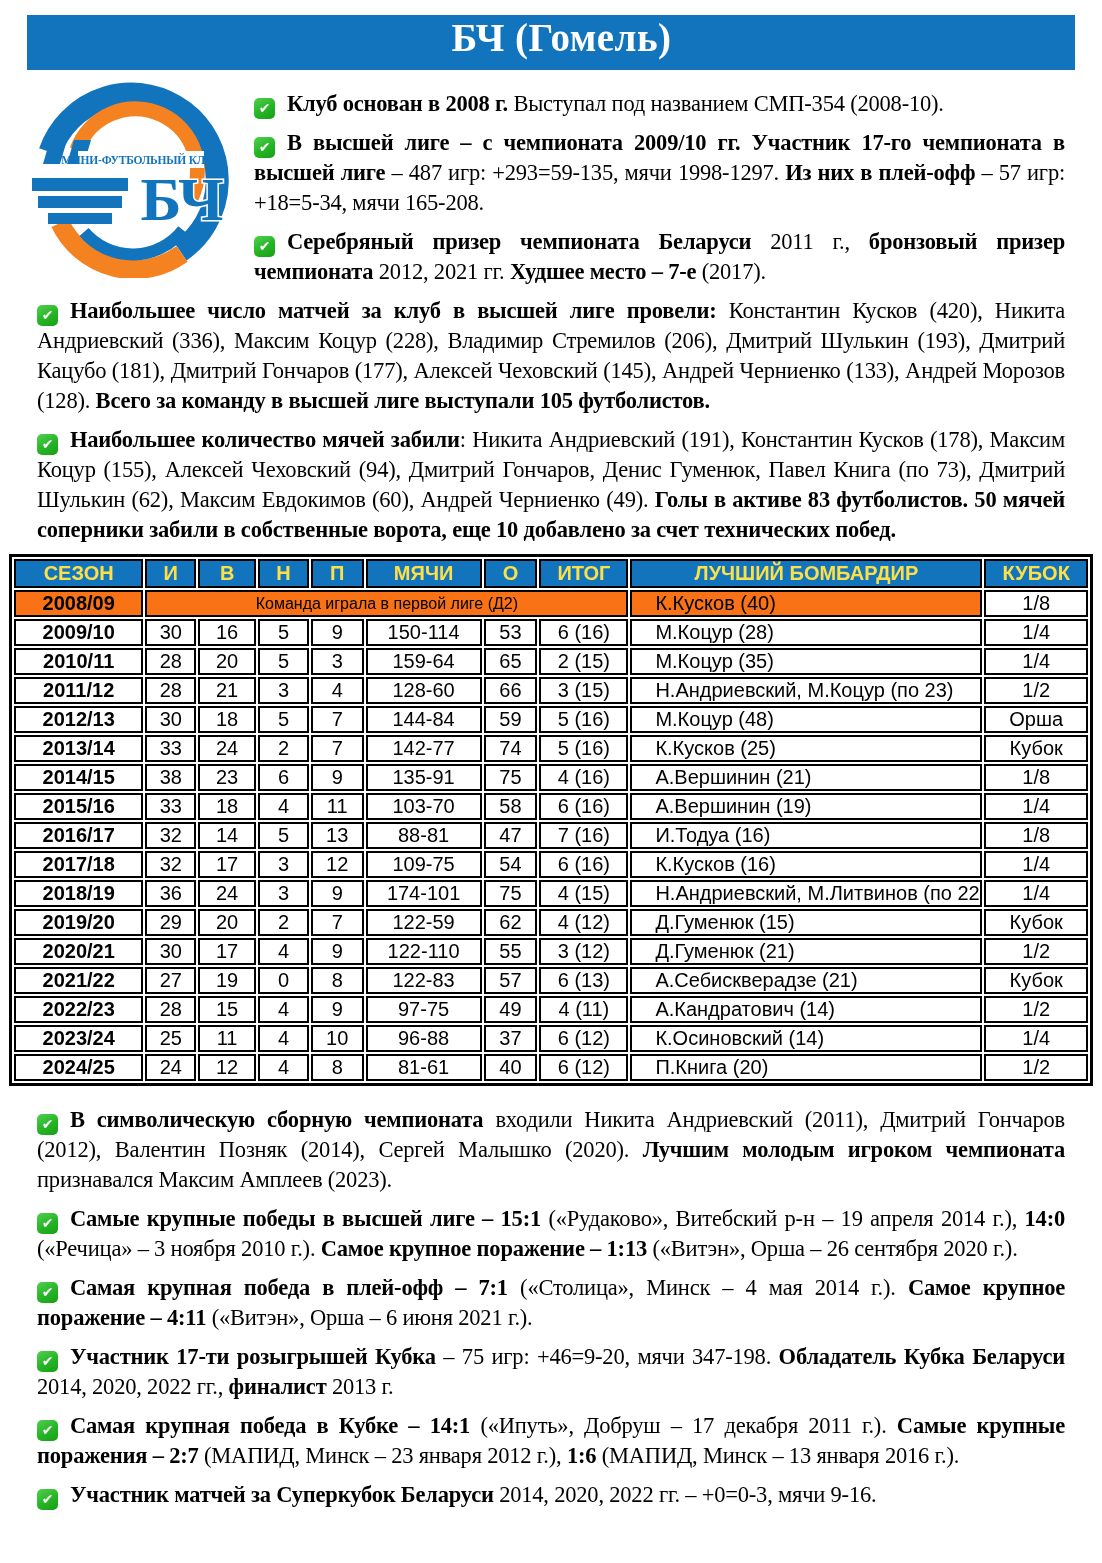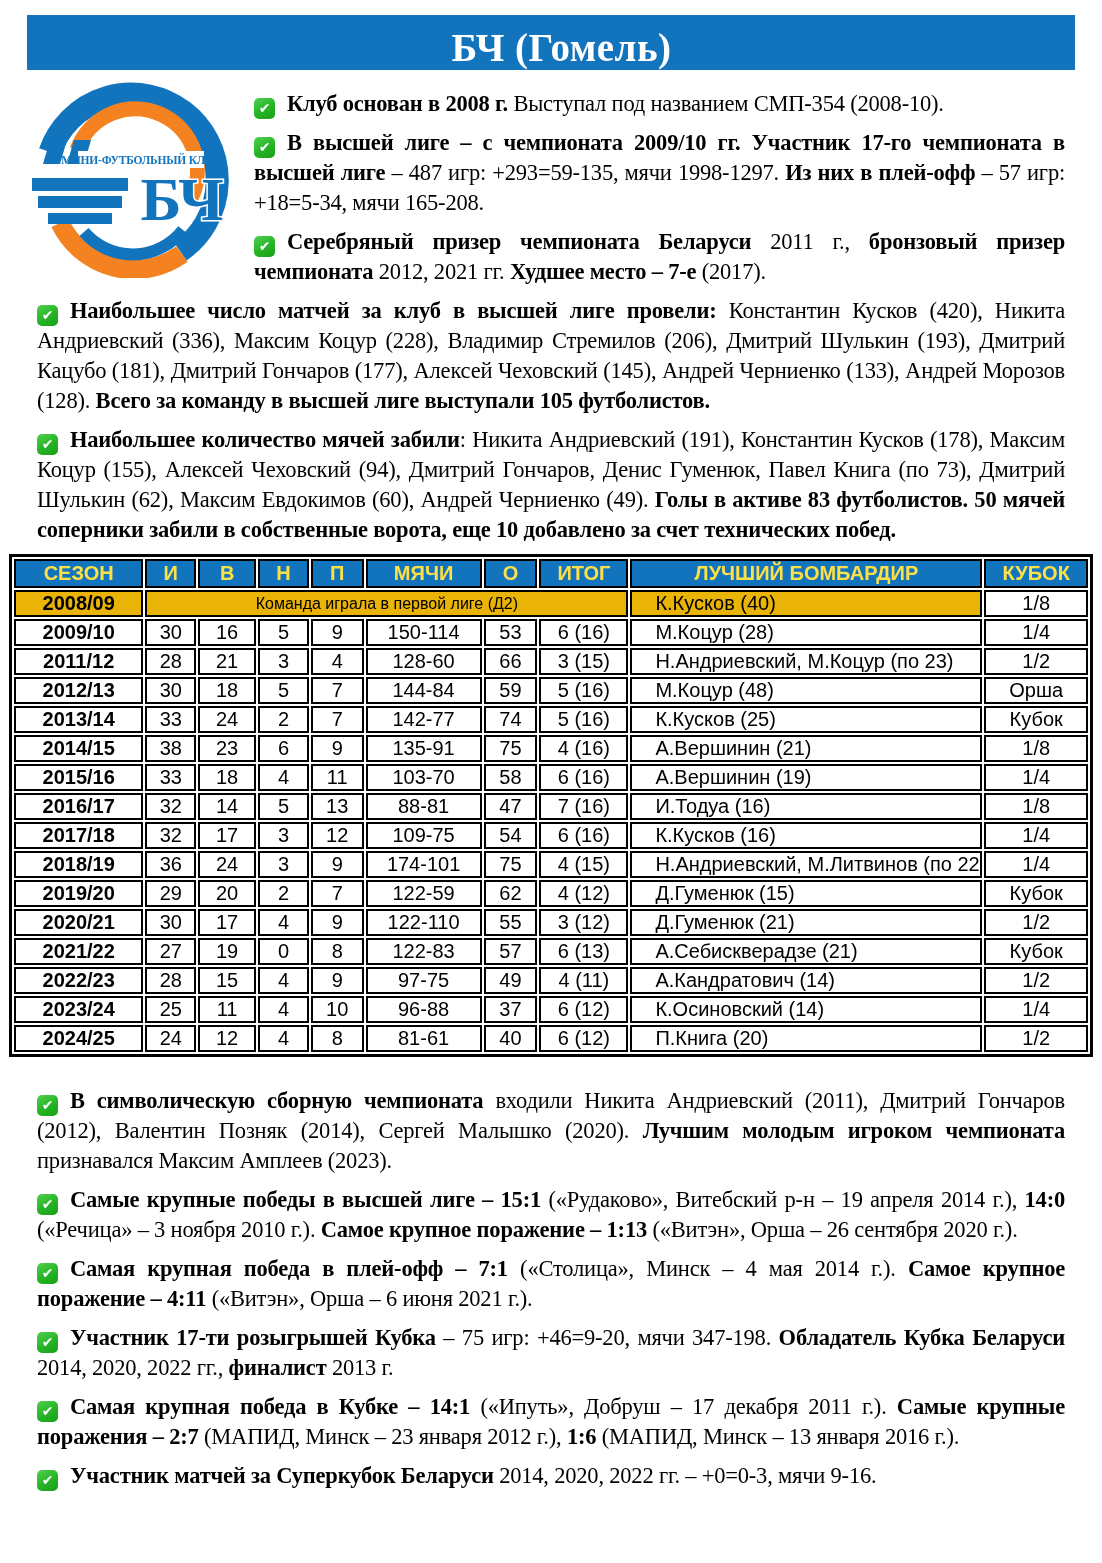--- a/index.html
+++ b/index.html
@@ -12,21 +12,21 @@
     overflow: hidden;
     font-family: "Liberation Serif", serif;
     color: #000;
   }
   
   .title-bar {
     margin: 15px 27px 0 27px;
     height: 55px;
     background: #1274BD;
     display: flex;
-    align-items: flex-end;
+    align-items: flex-start;
     justify-content: center;
     padding-left: 21px;
   }
   .title-bar span {
     color: #fff;
     font-size: 39px;
     font-weight: bold;
     letter-spacing: 0.5px;
   }
   
@@ -85,26 +85,26 @@
   .season-table th {
     background: #1274BD;
     color: #fde047;
     font-weight: bold;
     height: 29px;
     font-size: 20px;
   }
   .season-table td.season { font-weight: bold; }
   .season-table td.scorer { text-align: left; padding-left: 23px; }
   .season-table td.small { font-size: 20px; }
-  .season-table tr.first td { background: #eab308; }
+  .season-table tr.first td { background: #f97316; }
   .season-table tr.first td.cup { background: #fff; }
   .season-table tr.first td.note { font-size: 16px; }
   
   .outro {
-    padding: 20px 28px 0 28px;
+    padding: 10px 28px 0 28px;
     font-size: 22.5px;
     line-height: 30px;
     text-align: justify;
     letter-spacing: -0.2px;
   }
 </style>
 </head>
 <body>
 
 <div class="page">
@@ -184,20 +184,32 @@
           <td>16</td>
           <td>5</td>
           <td>9</td>
           <td>150-114</td>
           <td>53</td>
           <td>6 (16)</td>
           <td class="scorer">М.Коцур (28)</td>
           <td class="cup">1/4</td>
         </tr>
         <tr>
+          <td class="season">2010/11</td>
+          <td>28</td>
+          <td>20</td>
+          <td>5</td>
+          <td>3</td>
+          <td>159-64</td>
+          <td>65</td>
+          <td>2 (15)</td>
+          <td class="scorer">М.Коцур (35)</td>
+          <td class="cup">1/4</td>
+        </tr>
+        <tr>
           <td class="season">2011/12</td>
           <td>28</td>
           <td>21</td>
           <td>3</td>
           <td>4</td>
           <td>128-60</td>
           <td>66</td>
           <td>3 (15)</td>
           <td class="scorer small">Н.Андриевский, М.Коцур (по 23)</td>
           <td class="cup">1/2</td>

